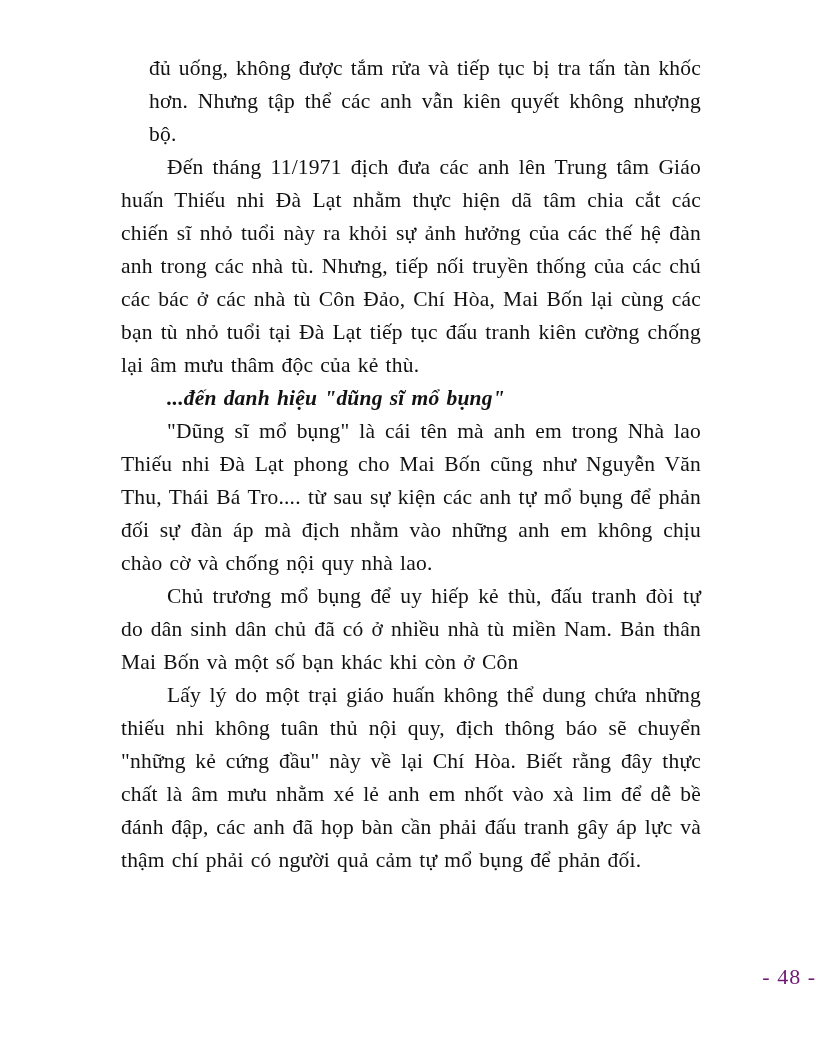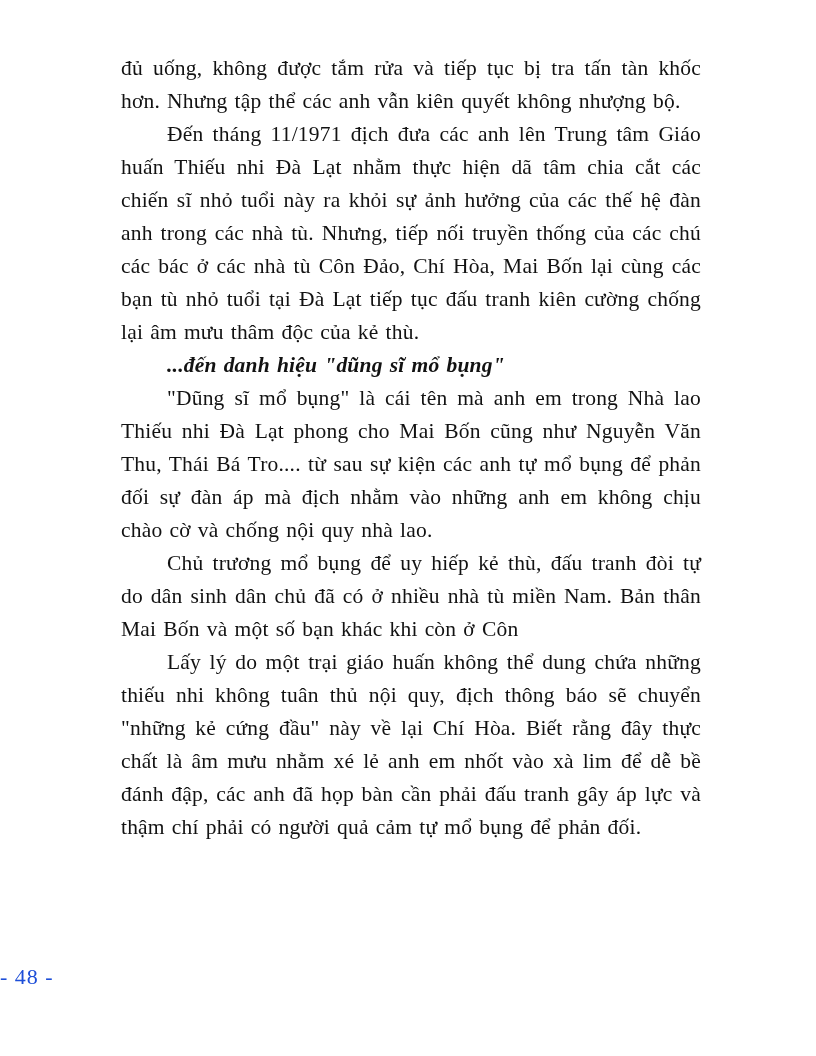--- a/index.html
+++ b/index.html
@@ -26,35 +26,36 @@
     text-align: justify;
     letter-spacing: 0.2px;
     word-spacing: 1.5px;
   }
   .para {
     margin: 0;
     text-indent: 46px;
   }
   .para.no-indent {
     text-indent: 0;
+    margin-left: 28px;
   }
   .para.heading {
     font-weight: bold;
     font-style: italic;
     text-align: left;
   }
   .page-number {
     position: absolute;
     top: 960px;
     left: 0;
     width: 100%;
-    text-align: left;
+    text-align: right;
     font-size: 22px;
     line-height: 33px;
-    color: #1d4ed8;
+    color: #701a75;
     letter-spacing: 1px;
   }
 </style>
 </head>
 <body>
 
 <div class="page">
   <div class="text-block">
     <p class="para no-indent">đủ uống, không được tắm rửa và tiếp tục bị tra tấn tàn khốc hơn. Nhưng tập thể các anh vẫn kiên quyết không nhượng bộ.</p>
     <p class="para">Đến tháng 11/1971 địch đưa các anh lên Trung tâm Giáo huấn Thiếu nhi Đà Lạt nhằm thực hiện dã tâm chia cắt các chiến sĩ nhỏ tuổi này ra khỏi sự ảnh hưởng của các thế hệ đàn anh trong các nhà tù. Nhưng, tiếp nối truyền thống của các chú các bác ở các nhà tù Côn Đảo, Chí Hòa, Mai Bốn lại cùng các bạn tù nhỏ tuổi tại Đà Lạt tiếp tục đấu tranh kiên cường chống lại âm mưu thâm độc của kẻ thù.</p>

